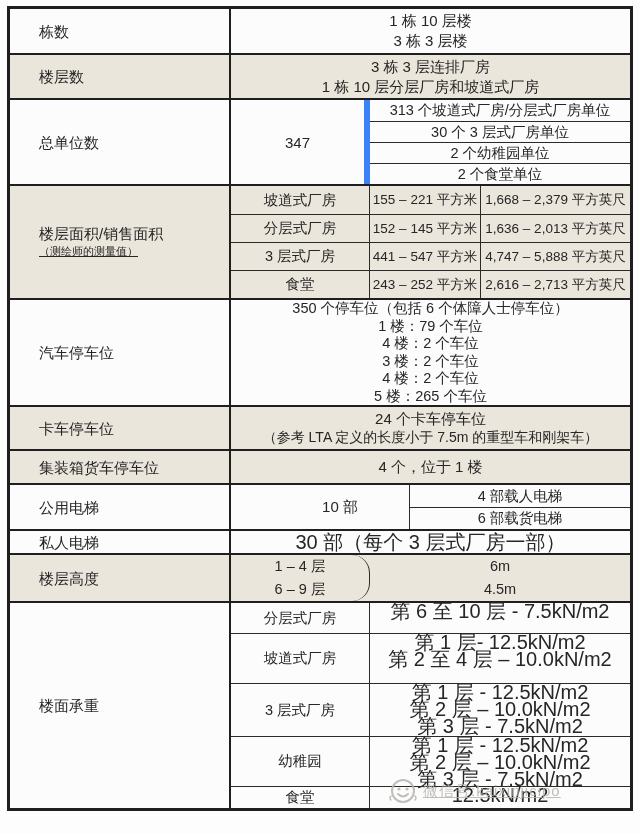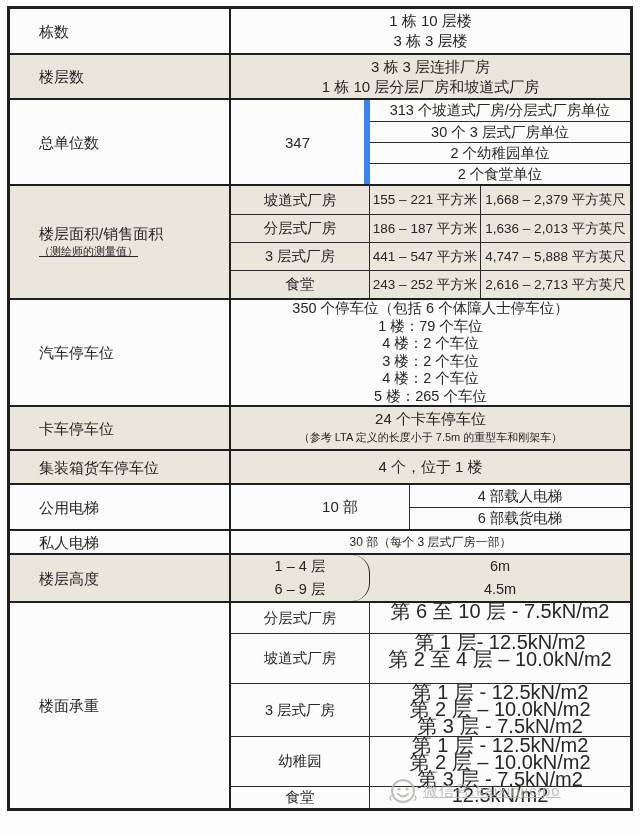--- a/index.html
+++ b/index.html
@@ -35,26 +35,26 @@
   .r-units .sub  { min-height:21px; font-size:14.5px; }
   .r-units .total{ width:139px; flex:0 0 139px; border-right:6px solid #3b82f6; font-size:15px; }
   .r-area .sub   { min-height:28px; }
   .r-area .t     { width:139px; flex:0 0 139px; border-right:1px solid #2a2a2a; font-size:14.5px; }
   .r-area .sqm   { width:111px; flex:0 0 111px; border-right:1px solid #2a2a2a; font-size:13.5px; }
   .r-area .sqft  { flex:1; font-size:13.5px; }
   .r-car   { min-height:104px; }
   .r-car .stack  { line-height:17.5px; font-size:14.5px; }
   .r-truck { min-height:44px; }
   .r-truck .stack{ line-height:18px; }
-  .r-truck .small{ font-size:11px; }
+  .r-truck .small{ font-size:14px; }
   .r-container   { min-height:34px; }
   .r-lifts .sub  { min-height:22px; font-size:14.5px; }
   .r-lifts .total{ width:139px; flex:0 0 139px; border-right:1px solid #2a2a2a; font-size:15px;margin-left:40px; }
   .r-private     { min-height:24px; }
-  .r-private .stack { font-size:12px;justify-content:center; }
+  .r-private .stack { font-size:20px;justify-content:center; }
   .r-height      { min-height:46px; }
   .r-height .t   { width:139px; flex:0 0 139px; border-right:1px solid #2a2a2a; }
   .r-height .stack { line-height:23px; font-size:14.5px; }
   .r-load .sub .t{ width:139px; flex:0 0 139px; border-right:1px solid #2a2a2a; font-size:14.5px; }
   .r-load .sub .v{ flex:1; font-size:20px; line-height:17px; }
   .r-load .h1 { min-height:30px; }
   .r-load .h2 { min-height:50px; }
   .r-load .h3 { min-height:53px; }
   .r-load .h3b{ min-height:50px; }
   .r-load .h0 { min-height:18px; }
@@ -111,21 +111,21 @@
         <span class="note">（测绘师的测量值）</span>
       </div>
       <div class="val subcol">
         <div class="sub">
           <div class="t c">坡道式厂房</div>
           <div class="sqm c">155 – 221 平方米</div>
           <div class="sqft c">1,668 – 2,379 平方英尺</div>
         </div>
         <div class="sub">
           <div class="t c">分层式厂房</div>
-          <div class="sqm c">186 – 187 平方米</div>
+          <div class="sqm c">152 – 145 平方米</div>
           <div class="sqft c">1,636 – 2,013 平方英尺</div>
         </div>
         <div class="sub">
           <div class="t c">3 层式厂房</div>
           <div class="sqm c">441 – 547 平方米</div>
           <div class="sqft c">4,747 – 5,888 平方英尺</div>
         </div>
         <div class="sub">
           <div class="t c">食堂</div>
           <div class="sqm c">243 – 252 平方米</div>

